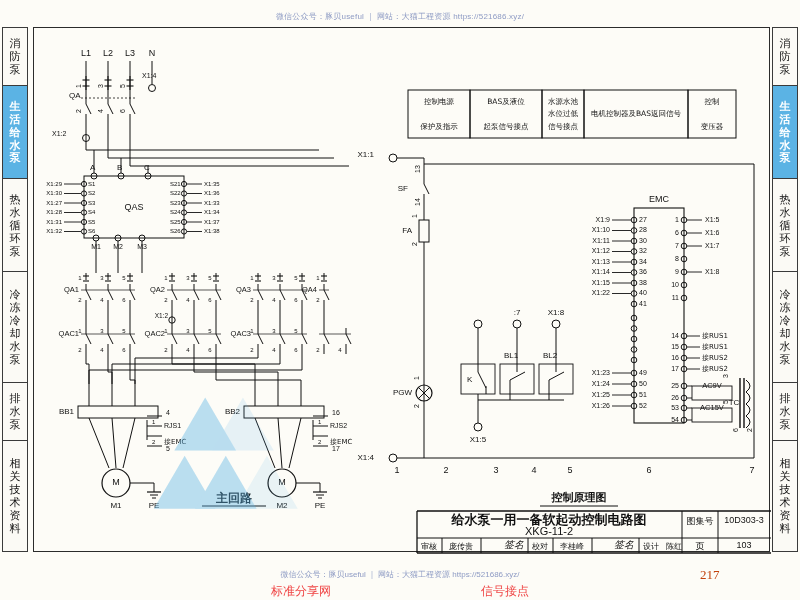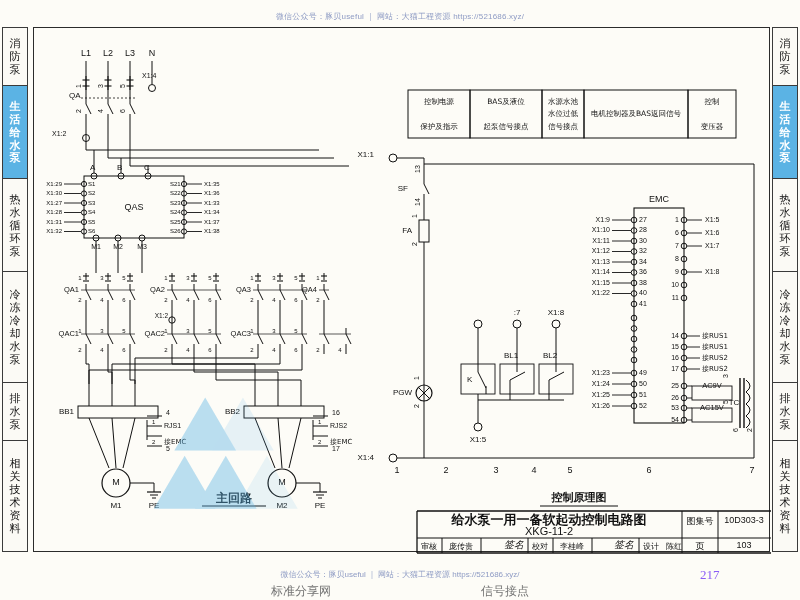--- a/index.html
+++ b/index.html
@@ -15,21 +15,21 @@
     position:absolute;top:11px;left:0;width:800px;text-align:center;
     font-size:8px;color:#8e9bc4;letter-spacing:.2px;white-space:nowrap;
   }
   .wm-bot{
     position:absolute;top:569px;left:0;width:800px;text-align:center;
     font-size:8px;color:#8e9bc4;white-space:nowrap;
   }
   .wm-bot2{
     position:absolute;top:583px;left:0;width:800px;
     display:flex;justify-content:center;gap:150px;
-    font-size:12px;color:#737373;white-space:nowrap;
+    font-size:12px;color:#ef4444;white-space:nowrap;
   }
   .wm-logo{
     position:absolute;left:118px;top:366px;width:175px;height:120px;
     opacity:.55;pointer-events:none;
   }
   
   .sb{
     position:absolute;top:27px;width:26px;height:525px;
     display:flex;flex-direction:column;border:1px solid #3a3a3a;
     background:#fbfaf5;box-sizing:border-box;
@@ -144,21 +144,21 @@
     <div class="sb-item" style="flex: 6 1 0px;">
       <span>相</span>
       <span>关</span>
       <span>技</span>
       <span>术</span>
       <span>资</span>
       <span>料</span>
     </div>
   </div>
 
-<div style="position:absolute;left:700px;top:567px;font-size:13px;color:#8b5cf6;font-family:'Liberation Serif',serif;">217</div>
+<div style="position:absolute;left:700px;top:567px;font-size:13px;color:#c2410c;font-family:'Liberation Serif',serif;">217</div>
 
 <div class="frame">
   <div class="inner">
 
   <svg width="737" height="525" viewBox="0 0 737 525">
     <defs>
       <g id="swpole">
         <line x1="0" y1="0" x2="0" y2="6" stroke="#111" stroke-width="1"></line>
         <line x1="0" y1="6" x2="5" y2="16" stroke="#111" stroke-width="1"></line>
         <line x1="0" y1="16" x2="0" y2="22" stroke="#111" stroke-width="1"></line>

